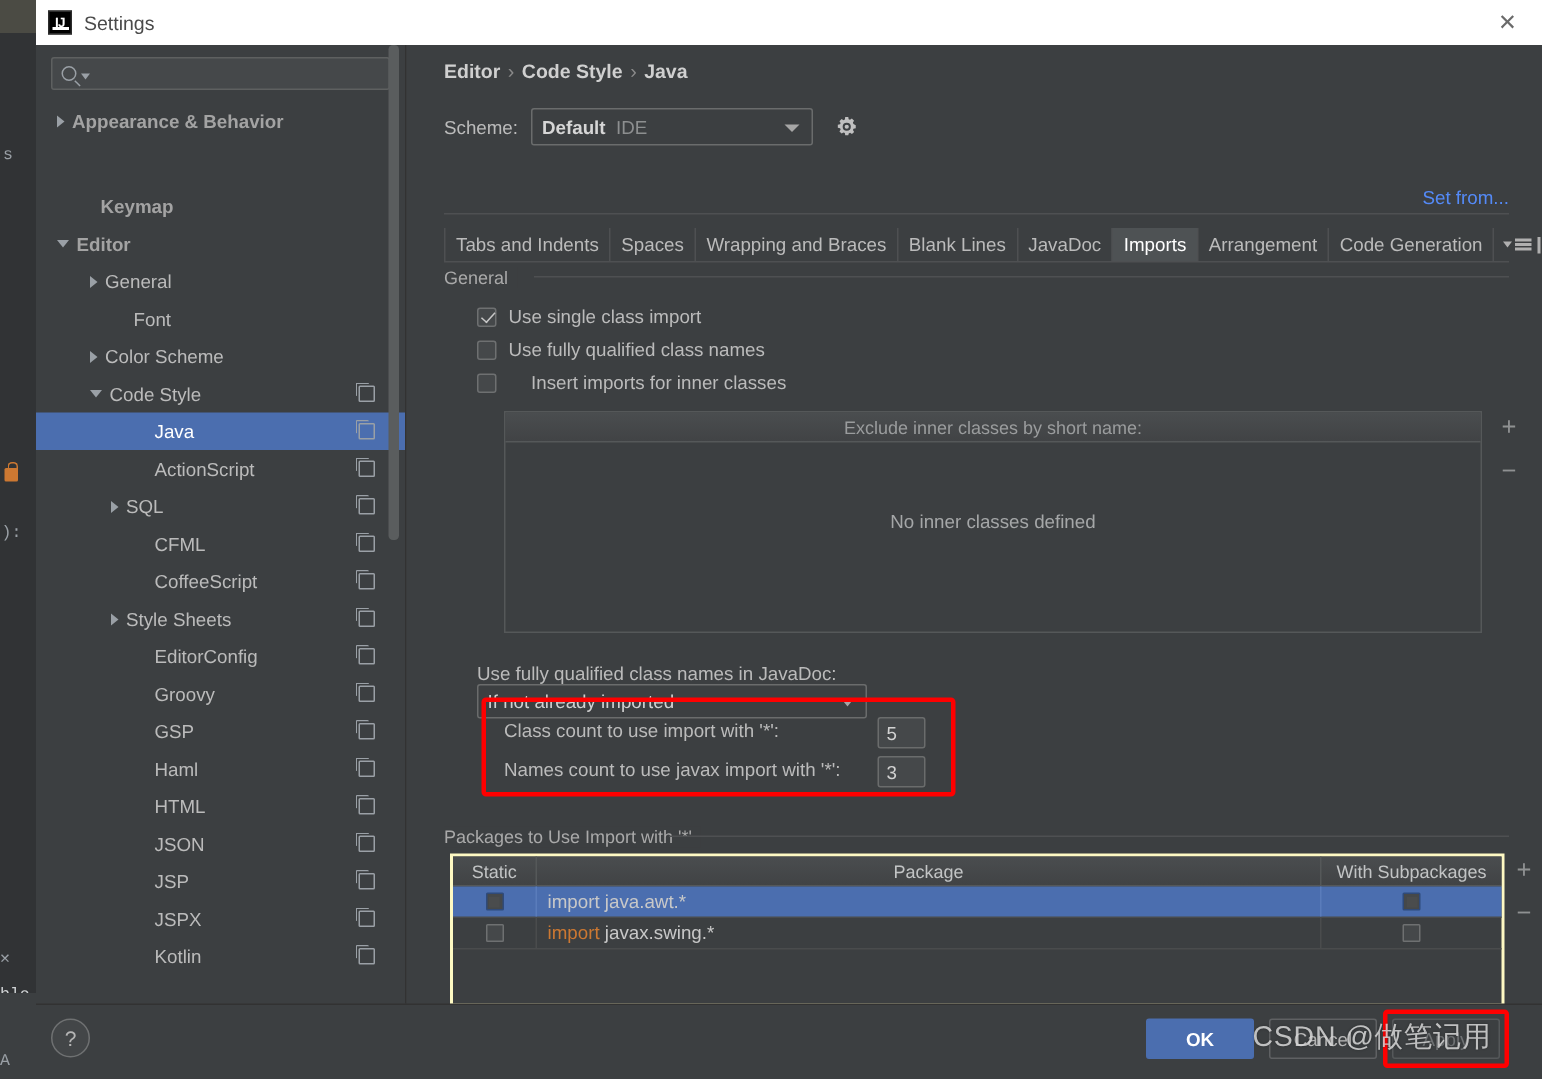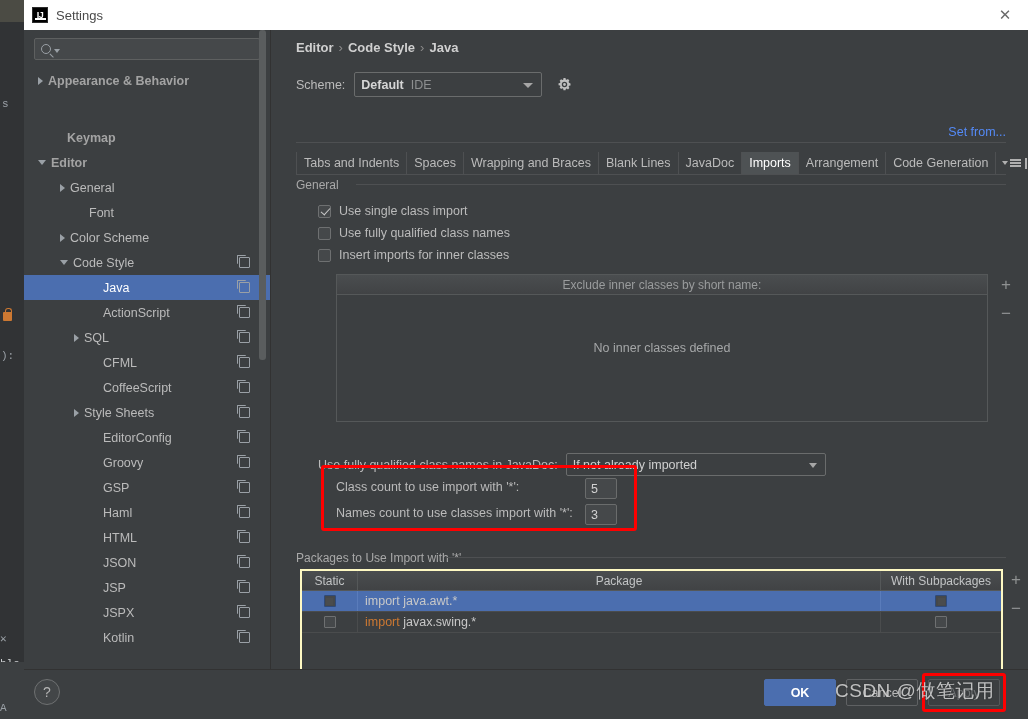--- a/index.html
+++ b/index.html
@@ -161,21 +161,21 @@
   }
   #excl-empty { position:absolute; left:0; right:0; top:66px; text-align:center; font-size:12.5px; color:#a5a7a8; }
   #excl-plus, #excl-minus {
     position:absolute; left:700px; width:20px; height:22px; display:flex; align-items:center; justify-content:center;
     color:#8f9192; font-size:17px; cursor:pointer;
   }
   #excl-plus { top:99px; }
   #excl-minus { top:128px; font-size:17px; }
 
   
-  #fqn-row { position:absolute; left:22px; top:278px; display:flex; align-items:center; }
+  #fqn-row { position:absolute; left:22px; top:267px; display:flex; align-items:flex-start;flex-direction:column; }
   #fqn-label { font-size:12.5px; color:#bbbbbb; margin-right:8px; }
   #fqn-combo {
     width:260px; height:23px; background:#3c3f41; border:1px solid #6a6c6c; border-radius:2px;
     display:flex; align-items:center; padding:0 6px; position:relative; cursor:pointer;
   }
   #fqn-combo span { font-size:12.5px; color:#d0d0d0; }
   #fqn-combo .arr { position:absolute; right:8px; top:9px; width:0;height:0;border-left:4.5px solid transparent;border-right:4.5px solid transparent;border-top:5px solid #a6a6a6; }
 
   
   #count-box {
@@ -447,21 +447,21 @@
       <div class="group-line" style="left:60px; right:0px; top:9px;"></div>
       <div id="general-checkboxes">
           <div class="cbrow" style="left: 22px; top: 29px;">
             <span class="cb checked"></span>
             <span class="cblabel">Use single class import</span>
           </div>
           <div class="cbrow" style="left: 22px; top: 51px;">
             <span class="cb"></span>
             <span class="cblabel">Use fully qualified class names</span>
           </div>
-          <div class="cbrow" style="left: 22px; top: 73px;">
+          <div class="cbrow" style="left: 22px; top: 73px; gap: 15px;">
             <span class="cb"></span>
             <span class="cblabel">Insert imports for inner classes</span>
           </div>
         </div>
 
       <div id="excl-box">
         <div id="excl-header">Exclude inner classes by short name:</div>
         <div id="excl-empty">No inner classes defined</div>
       </div>
       <div id="excl-plus">+</div>
@@ -475,21 +475,21 @@
         </div>
       </div>
 
       <div id="count-box">
         <div id="count-rows">
             <div class="count-row" style="left: 12px; top: 12px;">
               <span class="clabel">Class count to use import with '*':</span>
               <span class="count-field" style="position: absolute; left: 249px; top: -2px;">5</span>
             </div>
             <div class="count-row" style="left: 12px; top: 38px;">
-              <span class="clabel">Names count to use classes import with '*':</span>
+              <span class="clabel">Names count to use javax import with '*':</span>
               <span class="count-field" style="position: absolute; left: 249px; top: -2px;">3</span>
             </div>
           </div>
       </div>
 
       <div id="pkg-title">Packages to Use Import with '*'</div>
       <div id="pkg-line"></div>
       <div id="pkg-box">
         <div id="pkg-head">
           <div class="th static">Static</div>

